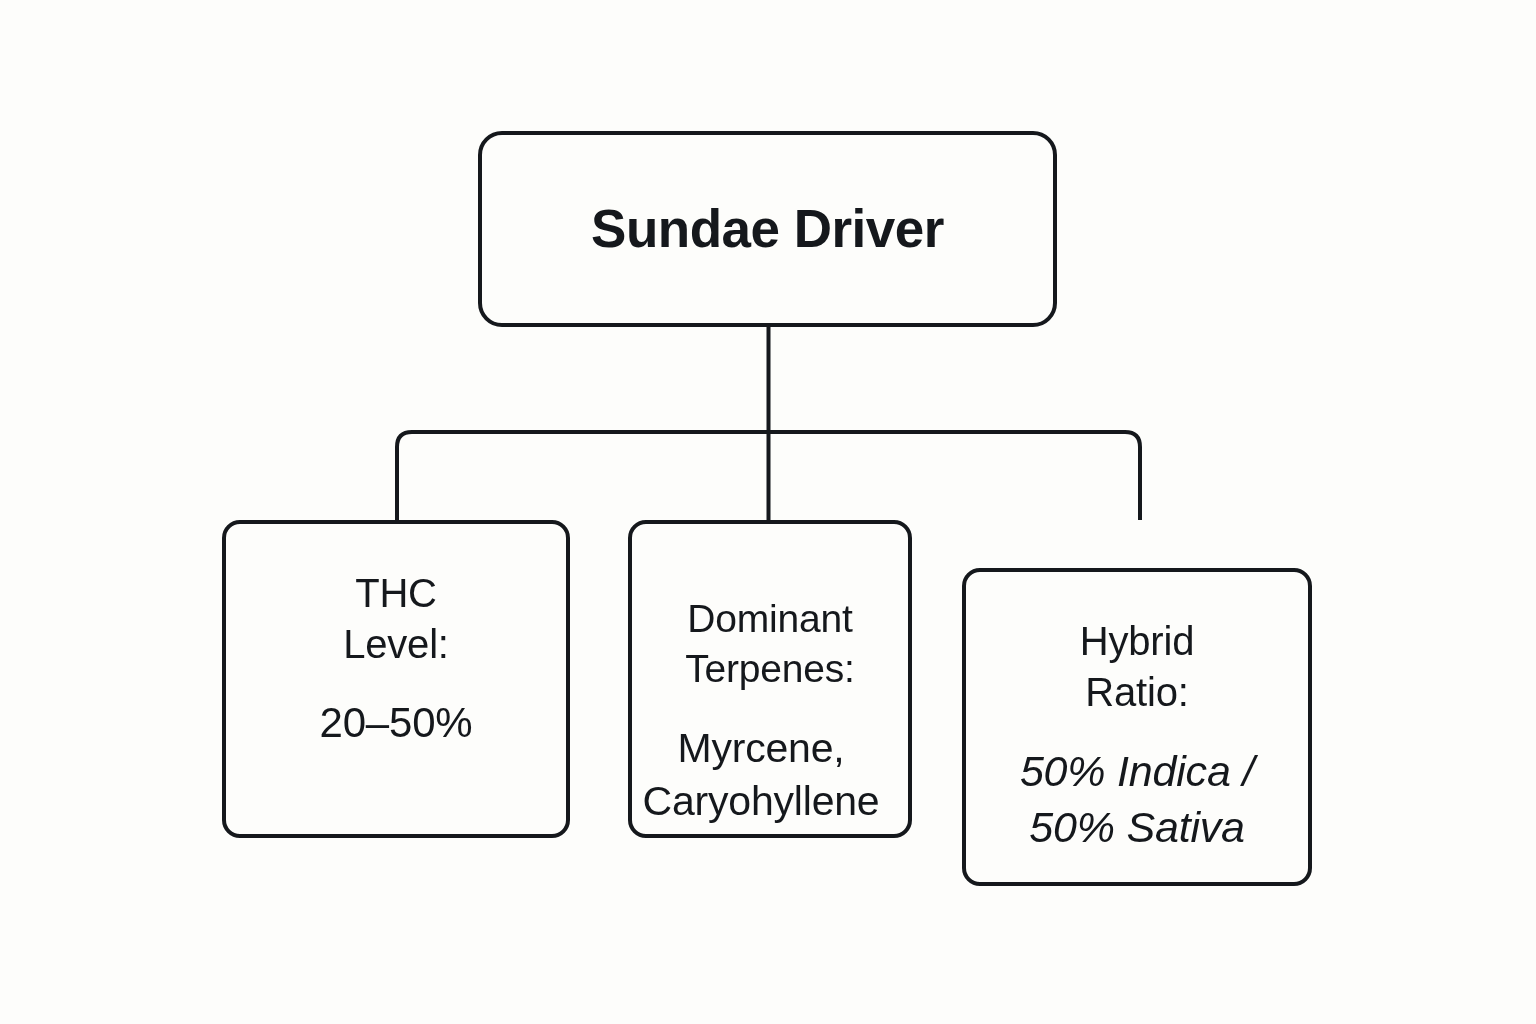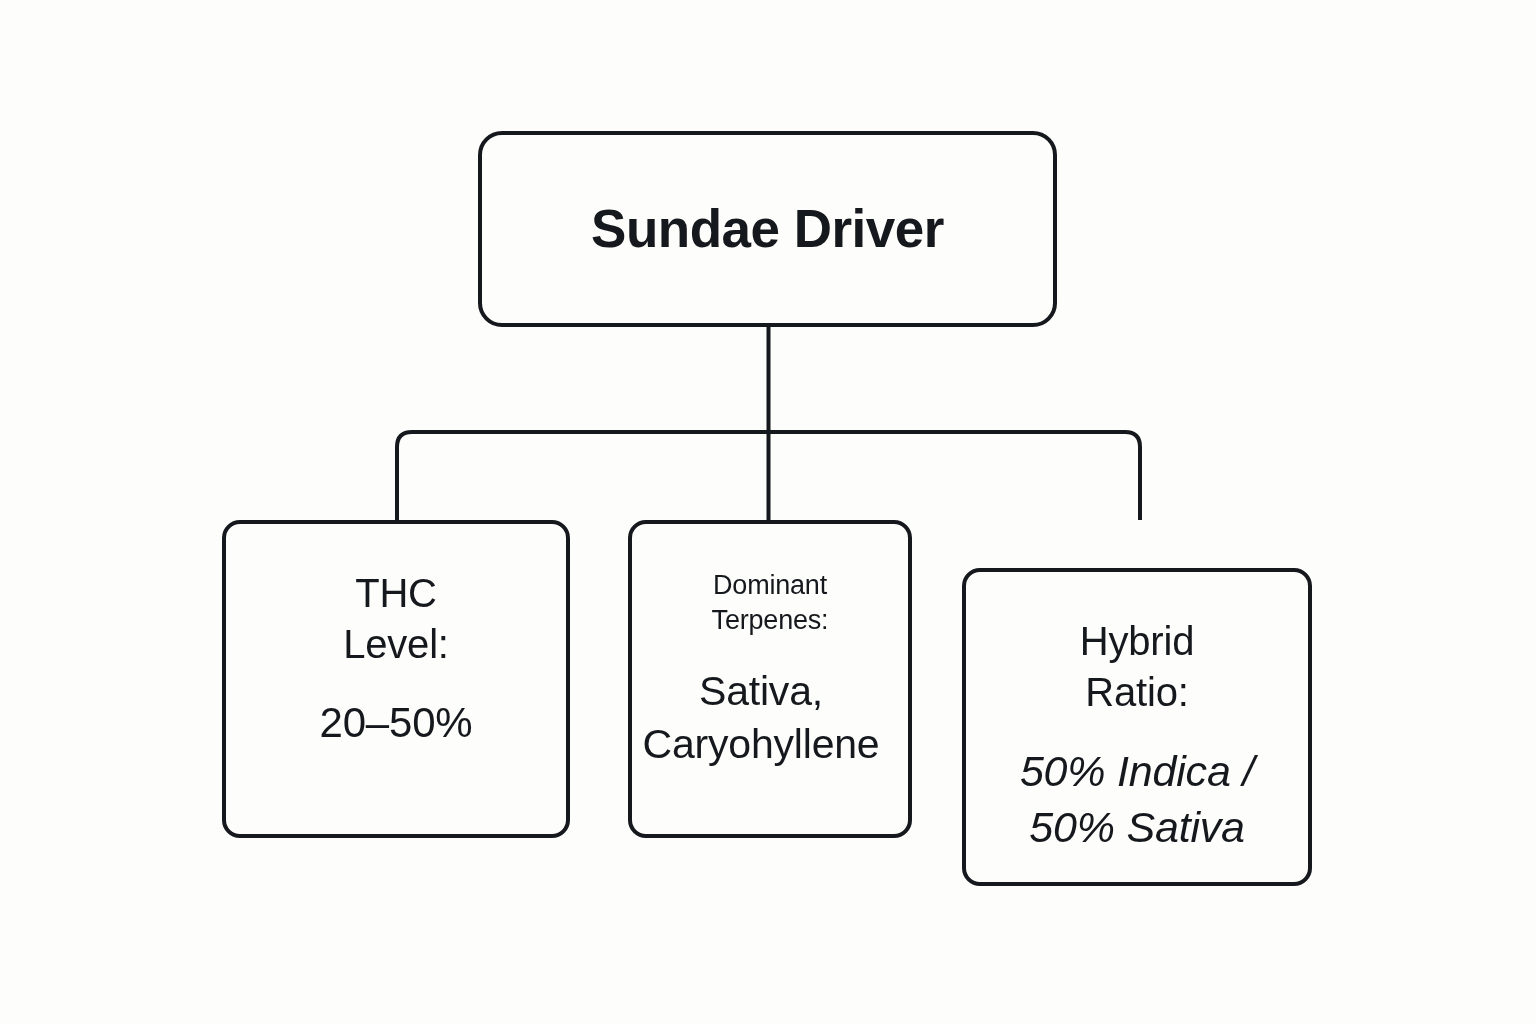--- a/index.html
+++ b/index.html
@@ -97,21 +97,21 @@
   .node-value {
     font-size: 42px;
     font-weight: normal;
     line-height: 1.30;
     letter-spacing: -0.2px;
     margin-top: 26px;
     white-space: pre-line;
   }
 
   
-  .node.child-2 .node-label { font-size: 27px; }
+  .node.child-2 .node-label { font-size: 39px; margin-top: 26px; }
   .node.child-2 .node-value {
     font-size: 41px;
     margin-top: 28px;
     width: 320px;
     margin-left: -18px;
   }
   .node.child-3 .node-value { font-size: 43px; font-style: italic; }
 </style>
 </head>
 <body>
@@ -132,21 +132,21 @@
 
   <div class="node child child-1">
     <div class="node-label">THC
 Level:</div>
     <div class="node-value">20–50%</div>
   </div>
 
   <div class="node child child-2">
     <div class="node-label">Dominant
 Terpenes:</div>
-    <div class="node-value">Sativa,
+    <div class="node-value">Myrcene,
 Caryohyllene</div>
   </div>
 
   <div class="node child child-3">
     <div class="node-label">Hybrid
 Ratio:</div>
     <div class="node-value">50% Indica /
 50% Sativa</div>
   </div>
 

